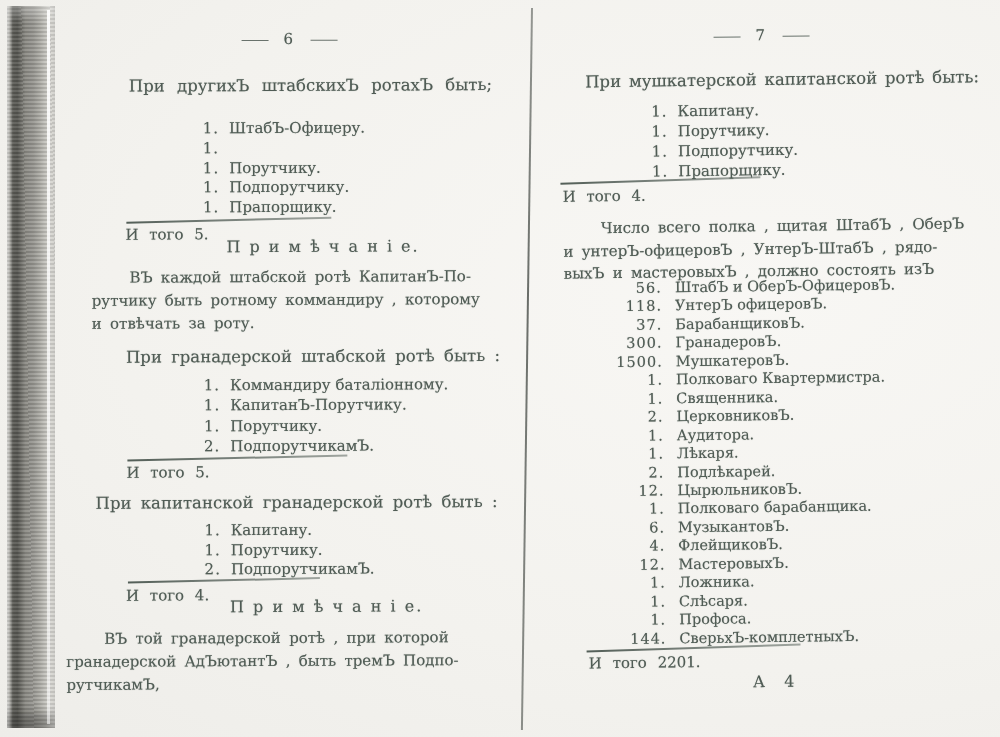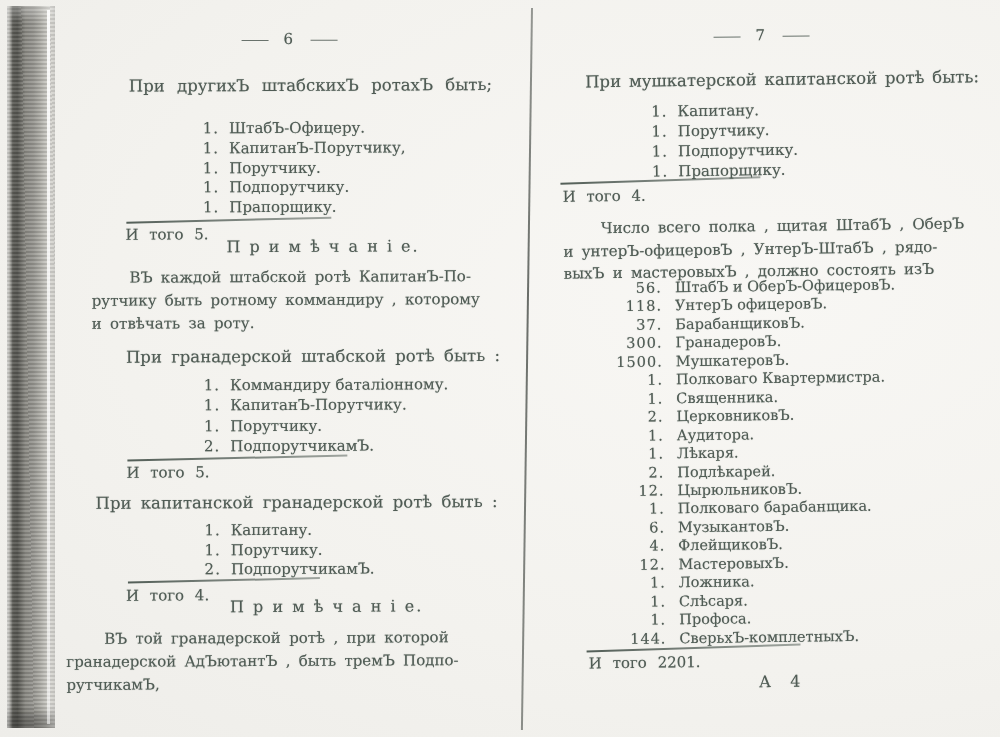--- a/index.html
+++ b/index.html
@@ -90,21 +90,20 @@
 
     <div class="blk heading ws7 ink" style="top:76px; left:130px;">При другихЪ штабскихЪ ротахЪ быть;</div>
 
     <div class="blk list list-std ink" style="top:119px; left:202px;">
         <div class="row">
         <span class="num">1.</span>
         <span class="txt">ШтабЪ-Офицеру.</span>
       </div>
         <div class="row">
         <span class="num">1.</span>
-        <span class="txt">КапитанЪ-Порутчику,</span>
       </div>
         <div class="row">
         <span class="num">1.</span>
         <span class="txt">Порутчику.</span>
       </div>
         <div class="row">
         <span class="num">1.</span>
         <span class="txt">Подпорутчику.</span>
       </div>
         <div class="row">
@@ -293,16 +292,16 @@
       </div>
         <div class="row">
         <span class="num">144.</span>
         <span class="txt">СверьхЪ-комплетныхЪ.</span>
       </div>
       </div>
 
     <div class="rule" style="top:648px; left:40px; width:214px;"></div>
     <div class="blk total ink" style="top:652px; left:42px;">И того 2201.</div>
 
-    <div class="blk catchword ink" style="top:672px; left:212px;">А 4</div>
+    <div class="blk catchword ink" style="top:672px; left:206px;">А 4</div>
 
   </div>
 </div>
 
 </body></html>

